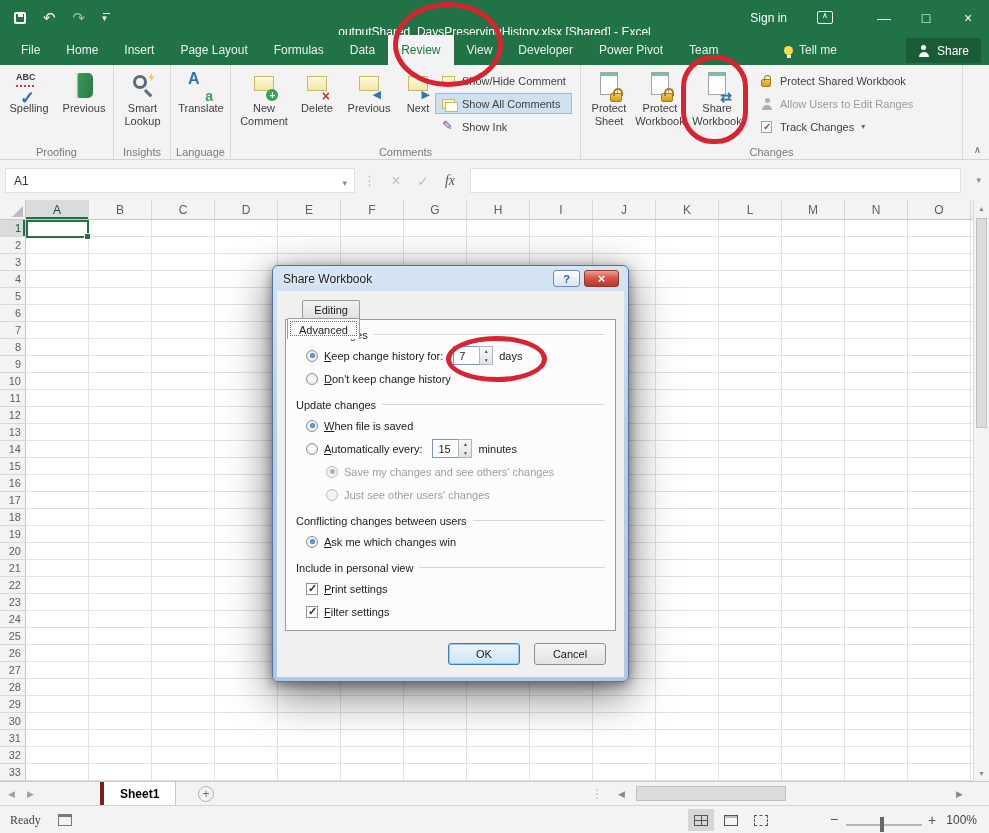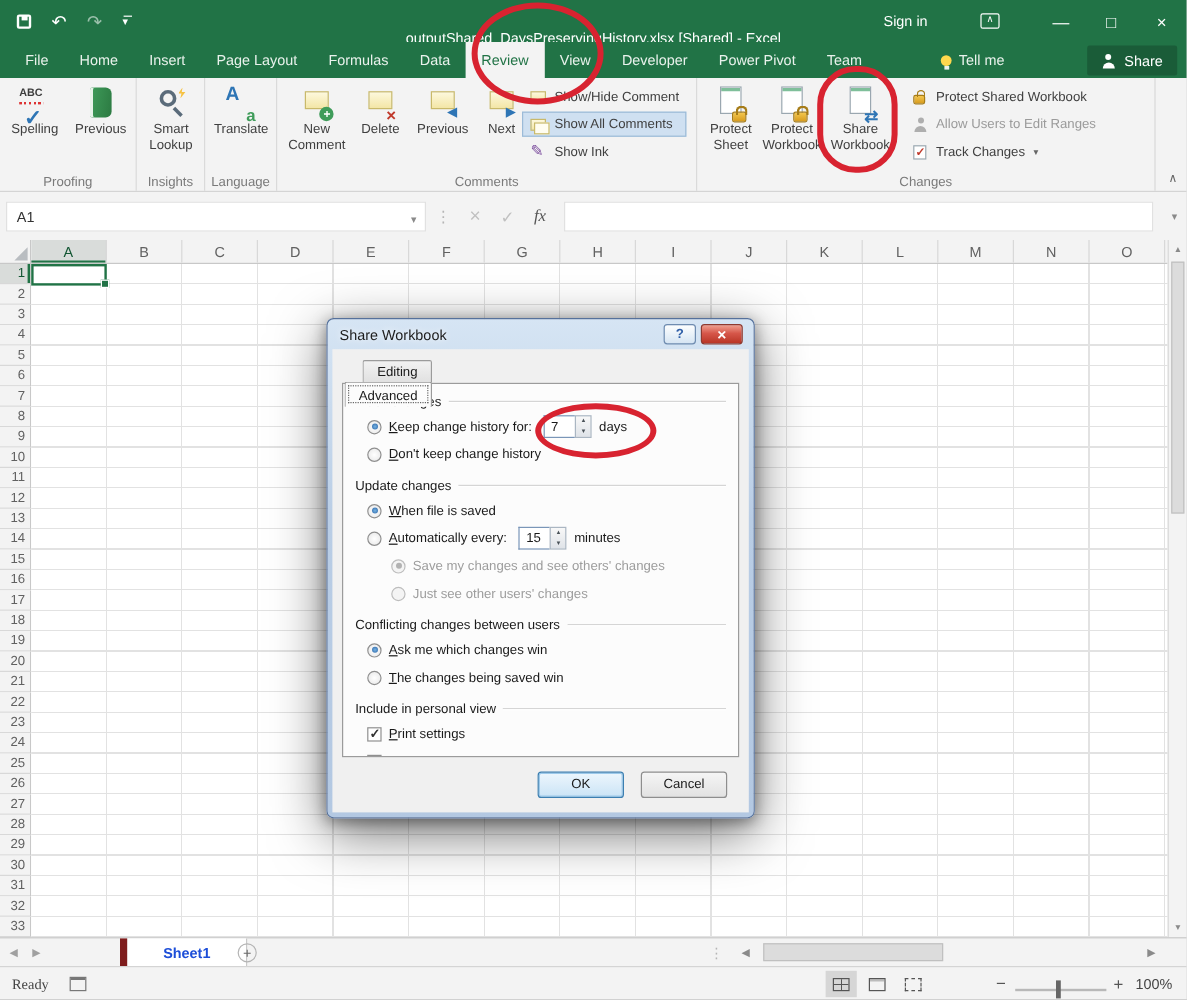--- a/index.html
+++ b/index.html
@@ -14,21 +14,21 @@
   .qat { position:absolute; left:14px; top:0; height:35px; display:flex; align-items:center; gap:17px; }
   .q-save { width:12px; height:12px; border:2px solid #fff; border-radius:2px; position:relative; }
   .q-save::before { content:''; position:absolute; top:-1px; left:2px; width:5px; height:4px; background:#fff; }
   .q-undo::before { content:'\21B6'; font-size:15px; }
   .q-redo::before { content:'\21B7'; font-size:15px; opacity:.55; }
   .q-more { position:relative; width:10px; height:10px; }
   .q-more::before { content:''; position:absolute; top:0; left:1px; width:7px; height:1.5px; background:#fff; }
   .q-more::after { content:'\25BE'; position:absolute; top:0px; left:0; font-size:9px; }
   .title-text { position:absolute; left:180px; right:180px; top:14px; height:35px; display:flex; align-items:center; justify-content:center; white-space:nowrap; overflow:hidden; }
   .tb-right { position:absolute; right:0; top:0; height:35px; display:flex; align-items:center; }
-  .signin { margin-right:44px; }
+  .signin { margin-right:30px; }
   .ribopt { width:16px; height:13px; border:1px solid #fff; border-radius:2px; position:relative; margin-right:30px; }
   .ribopt::after { content:'\2227'; position:absolute; top:-1px; left:4px; font-size:8px; }
   .winbtn { width:42px; height:35px; display:flex; align-items:center; justify-content:center; font-size:14px; }
 
   
   .tabbar { position:absolute; top:35px; left:0; right:0; height:30px; background:#217346; font-size:12px; color:#e9f2ec; }
   .rtabs { position:absolute; left:8px; top:0; height:30px; display:flex; }
   .rtab { padding:0 13px; height:30px; display:flex; align-items:center; white-space:nowrap; cursor:pointer; }
   .rtab.active { background:#f3f3f3; color:#217346; }
   .tellme { position:absolute; left:784px; top:0; height:30px; display:flex; align-items:center; gap:6px; }
@@ -127,21 +127,21 @@
   .vscroll { position:absolute; right:0; top:200px; width:16px; height:581px; background:#f3f3f3; border-left:1px solid #d8d8d8; }
   .vs-up, .vs-down { position:absolute; left:0; right:0; height:16px; display:flex; align-items:center; justify-content:center; font-size:7px; color:#8a8a8a; }
   .vs-up { top:0; } .vs-up::before { content:'\25B2'; }
   .vs-down { bottom:0; } .vs-down::before { content:'\25BC'; }
   .vs-thumb { position:absolute; left:2px; right:2px; top:18px; height:210px; background:#dcdcdc; border:1px solid #c0c0c0; }
 
   
   .sheetbar { position:absolute; left:0; top:781px; right:0; height:24px; background:#f3f3f3; border-top:1px solid #c8c8c8; font-size:12px; }
   .sb-nav { position:absolute; left:8px; top:0; height:24px; display:flex; align-items:center; gap:12px; color:#a0a0a0; font-size:9px; }
   .sb-prev::before { content:'\25C0'; } .sb-next::before { content:'\25B6'; }
-  .sheettab { position:absolute; left:100px; top:0; height:23px; padding:0 30px; background:#fff; border-left:6px solid #7f1d1d; border-right:1px solid #c8c8c8; display:flex; align-items:center; color:#1d4ed8; font-weight:bold; }
+  .sheettab { position:absolute; left:100px; top:0; height:23px; padding:0 16px; background:#fff; border-left:4px solid #7f1d1d; border-right:1px solid #c8c8c8; display:flex; align-items:center; color:#000000; font-weight:bold; }
   .addsheet { position:absolute; left:198px; top:4px; width:16px; height:16px; border:1px solid #b4b4b4; border-radius:50%; color:#6a6a6a; font-size:12px; display:flex; align-items:center; justify-content:center; }
   .sb-dots { position:absolute; left:591px; top:5px; color:#b5b5b5; font-size:12px; }
   .sb-dots::before { content:'\22EE'; }
   .hs-left { position:absolute; left:618px; top:7px; font-size:9px; color:#8a8a8a; } .hs-left::before { content:'\25C0'; }
   .hs-right { position:absolute; right:26px; top:7px; font-size:9px; color:#8a8a8a; } .hs-right::before { content:'\25B6'; }
   .hs-thumb { position:absolute; left:636px; top:4px; width:150px; height:15px; background:#dcdcdc; border:1px solid #c0c0c0; }
 
   
   .statusbar { position:absolute; left:0; top:805px; right:0; height:28px; background:#f3f3f3; border-top:1px solid #d4d4d4; font-size:12px; color:#444; }
   .st-ready { position:absolute; left:10px; top:0; height:28px; display:flex; align-items:center;font-family:Liberation Serif, serif; }
@@ -563,24 +563,20 @@
         </div>
 
         <div class="shead">
           <span>Conflicting changes between users</span>
             <span class="rule"></span>
         </div>
         <div class="optrow">
           <span class="radio on"></span>
           <label><u>A</u>sk me which changes win</label>
         </div>
-        <div class="optrow">
-          <span class="radio"></span>
-          <label><u>T</u>he changes being saved win</label>
-        </div>
 
         <div class="shead">
           <span>Include in personal view</span>
             <span class="rule"></span>
         </div>
         <div class="optrow">
           <span class="cbx checked"></span>
           <label><u>P</u>rint settings</label>
         </div>
         <div class="optrow">

